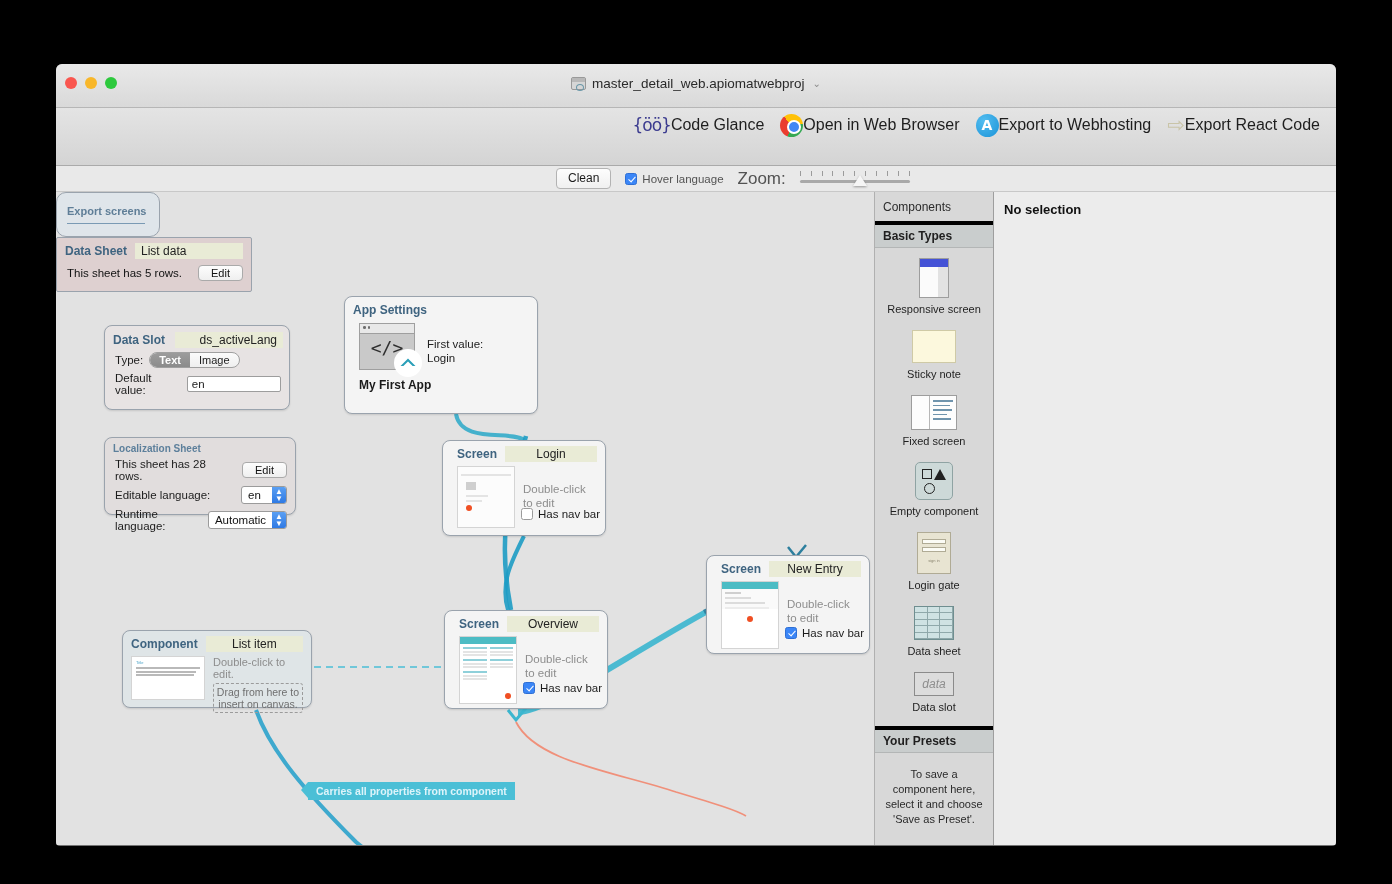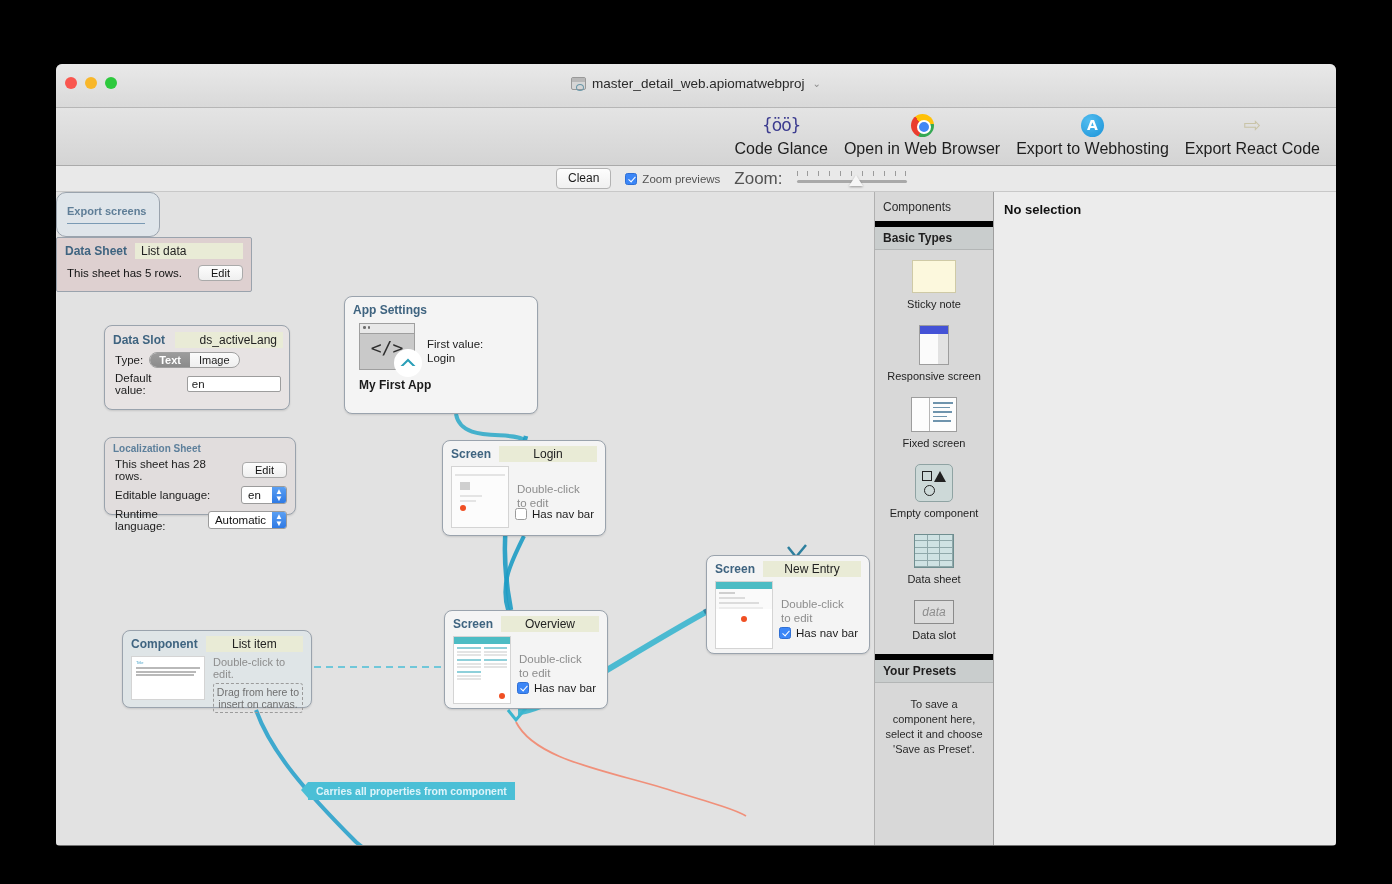--- a/index.html
+++ b/index.html
@@ -72,21 +72,21 @@
     position: relative;
     height: 58px;
     background: linear-gradient(#e4e4e4, #d4d4d4);
     border-bottom: 1px solid #aaaaaa;
   }
   .tb-items {
     position: absolute; right: 8px; top: 0;
     display: flex; align-items: flex-start; height: 58px;
   }
   .tb-item {
-    display: flex; flex-direction: column; align-items: center;
+    display: flex; flex-direction: row; align-items: center;
     justify-content: flex-start;
     padding: 2px 8px 0 8px;
     min-width: 86px;
     cursor: default;
   }
   .tb-glyph { height: 30px; display: flex; align-items: center; justify-content: center; }
   .tb-label { font-size: 16px; color: #1e1e1e; white-space: nowrap; }
   .glance { font-size: 17px; color: #3b3b8f; letter-spacing: -1px; font-family: "DejaVu Sans", sans-serif; }
   .chrome {
     width: 23px; height: 23px; border-radius: 50%;
@@ -262,21 +262,21 @@
   .appicon .badge {
     position: absolute; right: -7px; bottom: -7px;
     width: 28px; height: 28px; border-radius: 50%;
     background: #fff; display: flex; align-items: center; justify-content: center;
   }
   .appicon .badge svg { display: block; }
   .as-text { font-size: 11.5px; color: #222; line-height: 14px; padding-top: 14px; }
   #n-appsettings .appname { font-size: 12px; font-weight: bold; color: #1a1a1a; padding: 8px 0 0 14px; }
 
   
-  .screen { background: #f4f4f4; }
+  .screen { background: #f4f4f4; padding-left: 6px; }
   .screen .s-hdr { display: flex; align-items: center; padding: 5px 8px 0 8px; gap: 8px; }
   .screen .s-hdr .name-field { flex: 1; text-align: center; }
   .screen .s-body { display: flex; padding: 4px 8px 0 8px; gap: 8px; position: relative; }
   .thumb {
     width: 58px; background: #fff; border: 1px solid #d4d4d4;
     position: relative; overflow: hidden;
   }
   .thumb .navbar { height: 7px; background: #4cbcc4; }
   .thumb .dot {
     position: absolute; width: 6px; height: 6px; border-radius: 50%;
@@ -354,21 +354,21 @@
     position: relative;
   }
   .panel-title {
     font-size: 12px; color: #2b2b2b;
     padding: 8px 0 7px 8px;
     background: #d8d8d8;
   }
   .section-hdr {
     font-size: 12px; font-weight: bold; color: #1f1f1f;
     background: #c9cdcd;
-    border-top: 6px solid #000000; border-bottom: 1px solid #b3b6b6;
+    border-top: 4px solid #000000; border-bottom: 1px solid #b3b6b6;
     padding: 4px 0 4px 8px;
   }
   .comp-item {
     display: flex; flex-direction: column; align-items: center;
     padding: 10px 4px 4px 4px;
   }
   .comp-label { font-size: 11px; color: #1f1f1f; text-align: center; margin-top: 5px; line-height: 13px; }
   .ci-sticky { width: 44px; height: 33px; background: #fcf8dd; border: 1px solid #cfcaa6; }
   .ci-resp {
     width: 30px; height: 40px; background: #fbfbfb; border: 1px solid #9d9d9d; position: relative;
@@ -466,21 +466,21 @@
           <span class="tb-label">Export React Code</span>
         </div>
       </div>
     </div>
 
     <div id="canvasbar">
       <div class="cb-inner">
         <button class="btn-clean">Clean</button>
         <div class="chk-row">
           <span class="chkbox"></span>
-          <span>Zoom previews</span>
+          <span>Hover language</span>
         </div>
         <span class="zoom-label">Zoom:</span>
         <div class="slider">
           <div class="ticks">
             <i></i>
               <i></i>
               <i></i>
               <i></i>
               <i></i>
               <i></i>
@@ -741,26 +741,26 @@
         </div>
 
         <div class="edge-label">Carries all properties from component</div>
       </div>
 
       <div id="components">
         <div class="panel-title">Components</div>
         <div class="section-hdr">Basic Types</div>
 
         <div class="comp-item">
+          <div class="ci-resp"></div>
+          <div class="comp-label">Responsive screen</div>
+        </div>
+        <div class="comp-item">
           <div class="ci-sticky"></div>
           <div class="comp-label">Sticky note</div>
-        </div>
-        <div class="comp-item">
-          <div class="ci-resp"></div>
-          <div class="comp-label">Responsive screen</div>
         </div>
         <div class="comp-item">
           <div class="ci-fixed">
             <div class="l"></div>
               <div class="r">
                 <i style="width:100%"></i>
                 <i style="width:85%"></i>
                 <i style="width:95%"></i>
                 <i style="width:70%"></i>
                 <i style="width:90%"></i>
@@ -770,20 +770,28 @@
         </div>
         <div class="comp-item">
           <div class="ci-empty">
             <span class="sq"></span>
               <span class="tr"></span>
               <span class="ci"></span>
           </div>
           <div class="comp-label">Empty component</div>
         </div>
         <div class="comp-item">
+          <div class="ci-login">
+            <i></i>
+              <i></i>
+            <div class="sg">sign in</div>
+          </div>
+          <div class="comp-label">Login gate</div>
+        </div>
+        <div class="comp-item">
           <div class="ci-sheet">
             <i></i>
               <i></i>
               <i></i>
               <i></i>
               <i></i>
               <i></i>
               <i></i>
               <i></i>
               <i></i>

